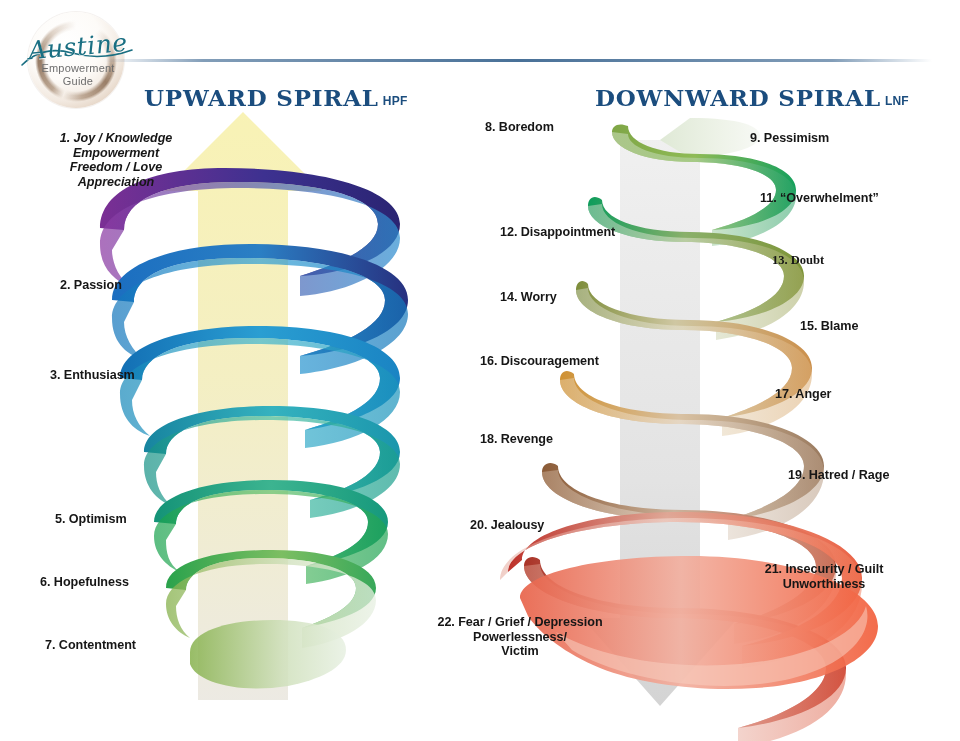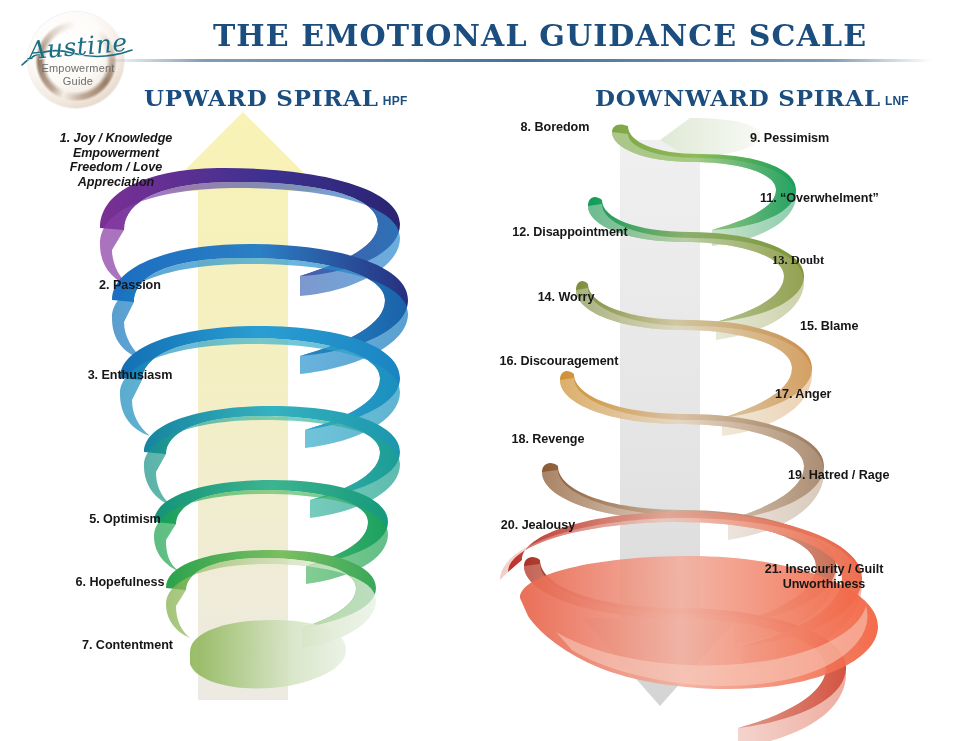--- a/index.html
+++ b/index.html
@@ -109,21 +109,21 @@
   .lbl{
     position:absolute;
     font-size:12.6px;
     font-weight:700;
     color:#161616;
     line-height:14.6px;
     white-space:pre-line;
     z-index:40;
     letter-spacing:-0.05px;
   }
-  .lbl.r{ text-align:center; }
+  .lbl.r{ text-align:left; }
   .lbl.l{ text-align:left; }
   .lbl.c{ text-align:center; }
 
   
   .stage{ position:absolute; top:0; left:0; width:960px; height:741px; z-index:10; pointer-events:none;}
   svg{ display:block; overflow:visible;}
 </style>
 </head>
 <body>
 
@@ -135,21 +135,20 @@
     <svg class="swash" viewBox="0 0 116 26">
       <path d="M2 19 C16 5, 34 2, 52 7 C70 12, 90 12, 112 4" fill="none" stroke="#1a6f82" stroke-width="1.6" stroke-linecap="round"></path>
     </svg>
     <div class="script">Austine</div>
     <div class="sub">
       <div>Empowerment</div>
       <div>Guide</div>
     </div>
   </div>
 
-  <div id="main-title">THE EMOTIONAL GUIDANCE SCALE</div>
   <div id="title-rule"></div>
 
   <div id="sub-left" class="sub-title">
     <span>UPWARD SPIRAL</span><span class="tag">HPF</span>
   </div>
 
   <div id="sub-right" class="sub-title">
     <span>DOWNWARD SPIRAL</span><span class="tag">LNF</span>
   </div>
 
@@ -439,35 +438,38 @@
 
   <div class="lbl r" style="left:45px; top:638px; width:165px;">7. Contentment</div>
 
   <div class="lbl r" style="left:485px; top:120px; width:140px;">8. Boredom</div>
 
   <div class="lbl l" style="left:750px; top:131px; width:150px;">9. Pessimism</div>
 
 
   <div class="lbl l" style="left:760px; top:191px; width:175px;">11. “Overwhelment”</div>
 
-  <div class="lbl r" style="left:480px; top:225px; width:180px;">12. Disappointment</div>
+  <div class="lbl r" style="left:500px; top:225px; width:180px;">12. Disappointment</div>
 
   <div class="lbl l" style="left:772px; top:253px; width:130px;font-family:Liberation Serif, serif;">13. Doubt</div>
 
   <div class="lbl r" style="left:500px; top:290px; width:132px;">14. Worry</div>
 
   <div class="lbl l" style="left:800px; top:319px; width:130px;">15. Blame</div>
 
   <div class="lbl r" style="left:480px; top:354px; width:158px;">16. Discouragement</div>
 
   <div class="lbl l" style="left:775px; top:387px; width:130px;">17. Anger</div>
 
   <div class="lbl r" style="left:480px; top:432px; width:136px;">18. Revenge</div>
 
   <div class="lbl l" style="left:788px; top:468px; width:160px;">19. Hatred / Rage</div>
 
   <div class="lbl r" style="left:470px; top:518px; width:136px;">20. Jealousy</div>
 
   <div class="lbl c" style="left:744px; top:562px; width:160px;">21. Insecurity / Guilt
 Unworthiness</div>
 
+  <div class="lbl c" style="left:420px; top:615px; width:200px;">22. Fear / Grief / Depression
+Powerlessness/
+Victim</div>
 
 </div>
 
 </body></html>

